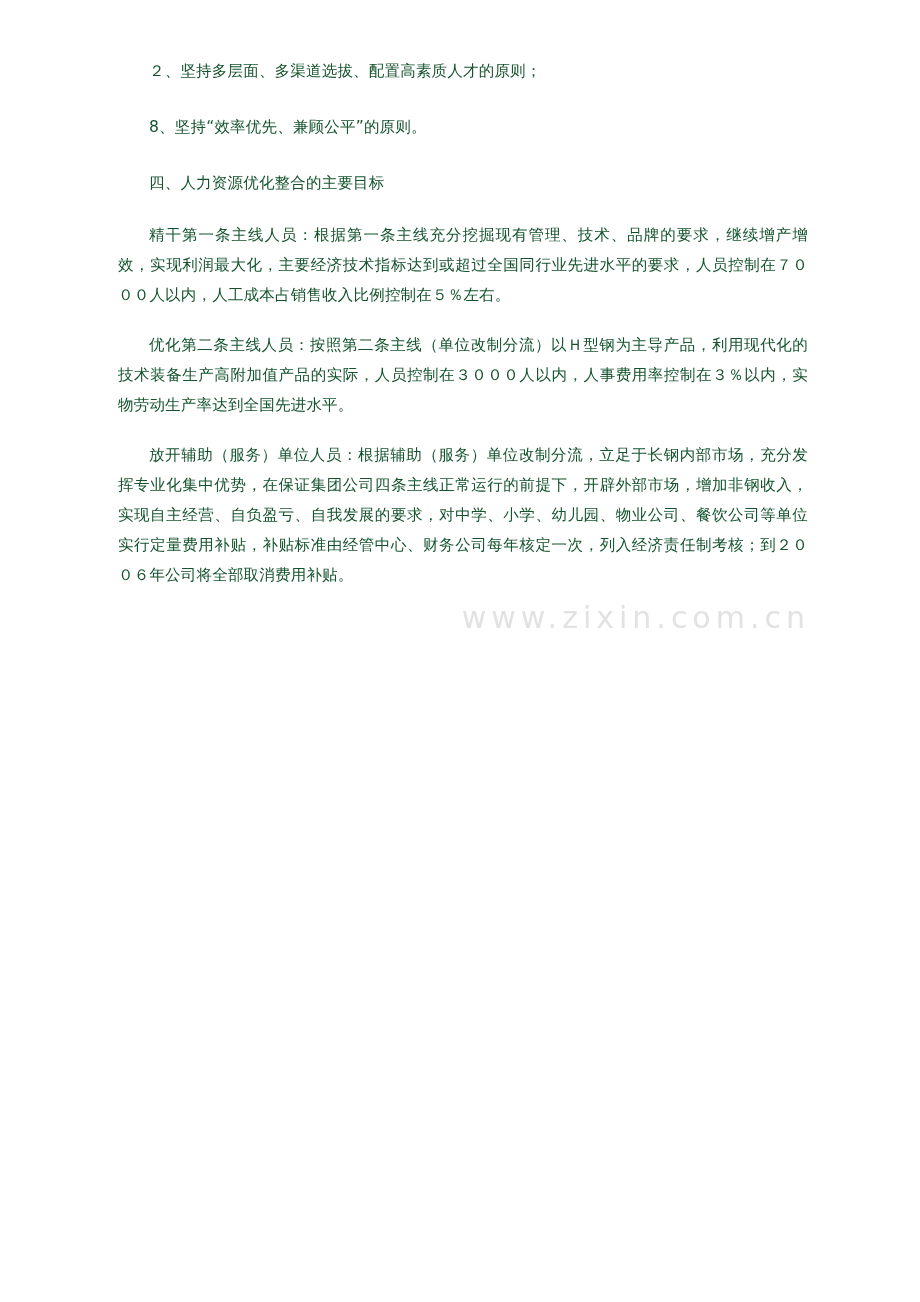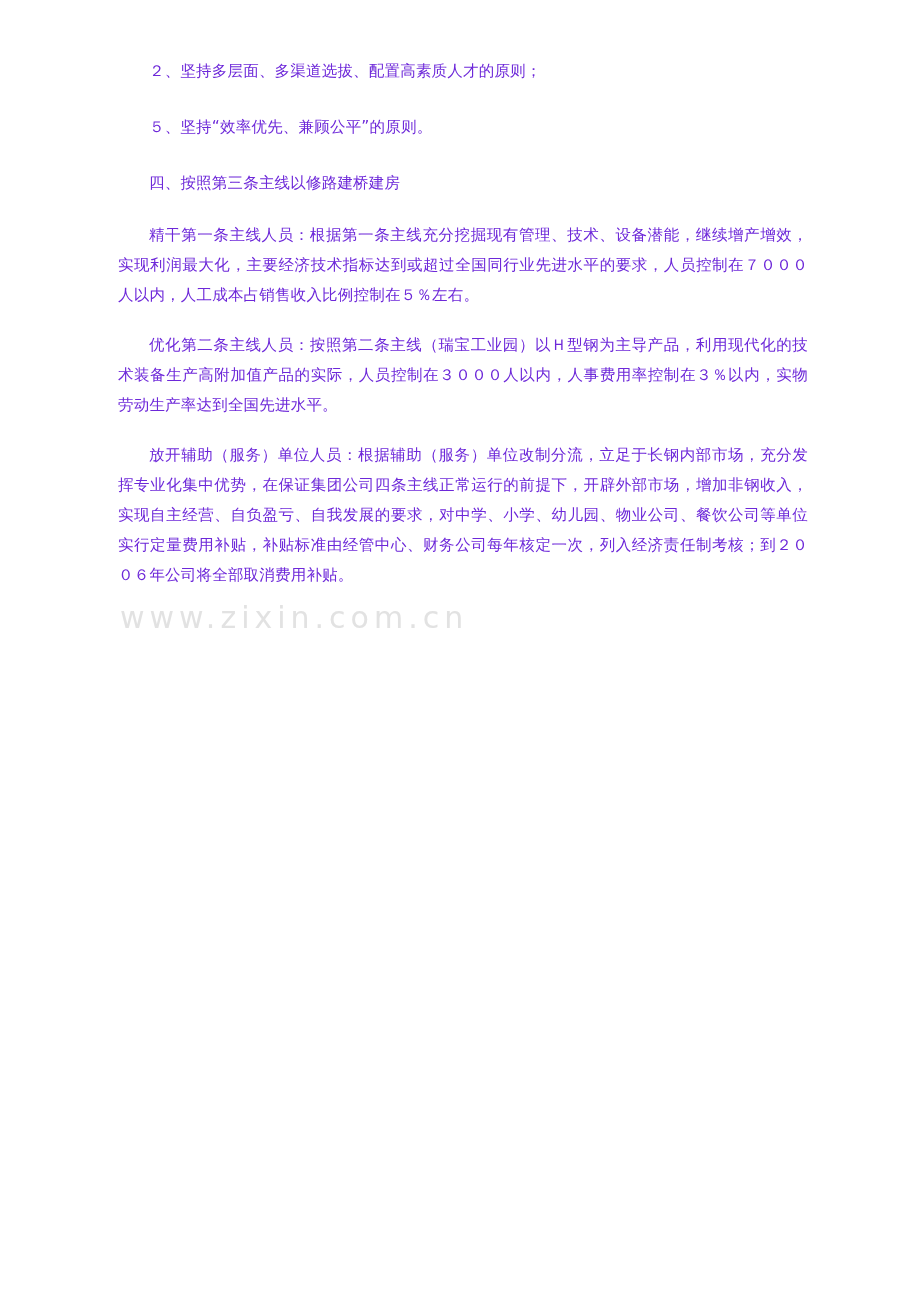--- a/index.html
+++ b/index.html
@@ -17,21 +17,21 @@
   }
   .content {
     position: absolute;
     left: 118px;
     top: 56px;
     width: 690px;
   }
   .para {
     font-size: 15.5px;
     line-height: 30px;
-    color: #6d28d9;
+    color: #14532d;
     text-align: justify;
     margin: 0 0 18px 0;
     letter-spacing: 0.2px;
   }
   .para.list-item {
     text-indent: 2em;
     margin-bottom: 26px;
   }
   .para.heading {
     text-indent: 2em;
@@ -40,41 +40,41 @@
   }
   .para.body {
     text-indent: 2em;
     margin-bottom: 20px;
   }
   .watermark {
     position: absolute;
     left: 120px;
     top: 600px;
     width: 690px;
-    text-align: left;
+    text-align: right;
     font-size: 30px;
     letter-spacing: 5px;
     color: #e2e2e2;
     font-family: "DejaVu Sans", "Liberation Sans", sans-serif;
     pointer-events: none;
     user-select: none;
     white-space: nowrap;
     z-index: 0;
   }
   .para { position: relative; z-index: 1; }
 </style>
 </head>
 <body>
 
 <div class="page">
 
   <div class="watermark">www.zixin.com.cn</div>
 
   <div class="content">
     <p class="para list-item">２、坚持多层面、多渠道选拔、配置高素质人才的原则；</p>
-    <p class="para list-item">５、坚持“效率优先、兼顾公平”的原则。</p>
-    <p class="para heading">四、按照第三条主线以修路建桥建房</p>
-    <p class="para body">精干第一条主线人员：根据第一条主线充分挖掘现有管理、技术、设备潜能，继续增产增效，实现利润最大化，主要经济技术指标达到或超过全国同行业先进水平的要求，人员控制在７０００人以内，人工成本占销售收入比例控制在５％左右。</p>
-    <p class="para body">优化第二条主线人员：按照第二条主线（瑞宝工业园）以Ｈ型钢为主导产品，利用现代化的技术装备生产高附加值产品的实际，人员控制在３０００人以内，人事费用率控制在３％以内，实物劳动生产率达到全国先进水平。</p>
+    <p class="para list-item">8、坚持“效率优先、兼顾公平”的原则。</p>
+    <p class="para heading">四、人力资源优化整合的主要目标</p>
+    <p class="para body">精干第一条主线人员：根据第一条主线充分挖掘现有管理、技术、品牌的要求，继续增产增效，实现利润最大化，主要经济技术指标达到或超过全国同行业先进水平的要求，人员控制在７０００人以内，人工成本占销售收入比例控制在５％左右。</p>
+    <p class="para body">优化第二条主线人员：按照第二条主线（单位改制分流）以Ｈ型钢为主导产品，利用现代化的技术装备生产高附加值产品的实际，人员控制在３０００人以内，人事费用率控制在３％以内，实物劳动生产率达到全国先进水平。</p>
     <p class="para body">放开辅助（服务）单位人员：根据辅助（服务）单位改制分流，立足于长钢内部市场，充分发挥专业化集中优势，在保证集团公司四条主线正常运行的前提下，开辟外部市场，增加非钢收入，实现自主经营、自负盈亏、自我发展的要求，对中学、小学、幼儿园、物业公司、餐饮公司等单位实行定量费用补贴，补贴标准由经管中心、财务公司每年核定一次，列入经济责任制考核；到２００６年公司将全部取消费用补贴。</p>
   </div>
 
 </div>
 
 </body></html>

